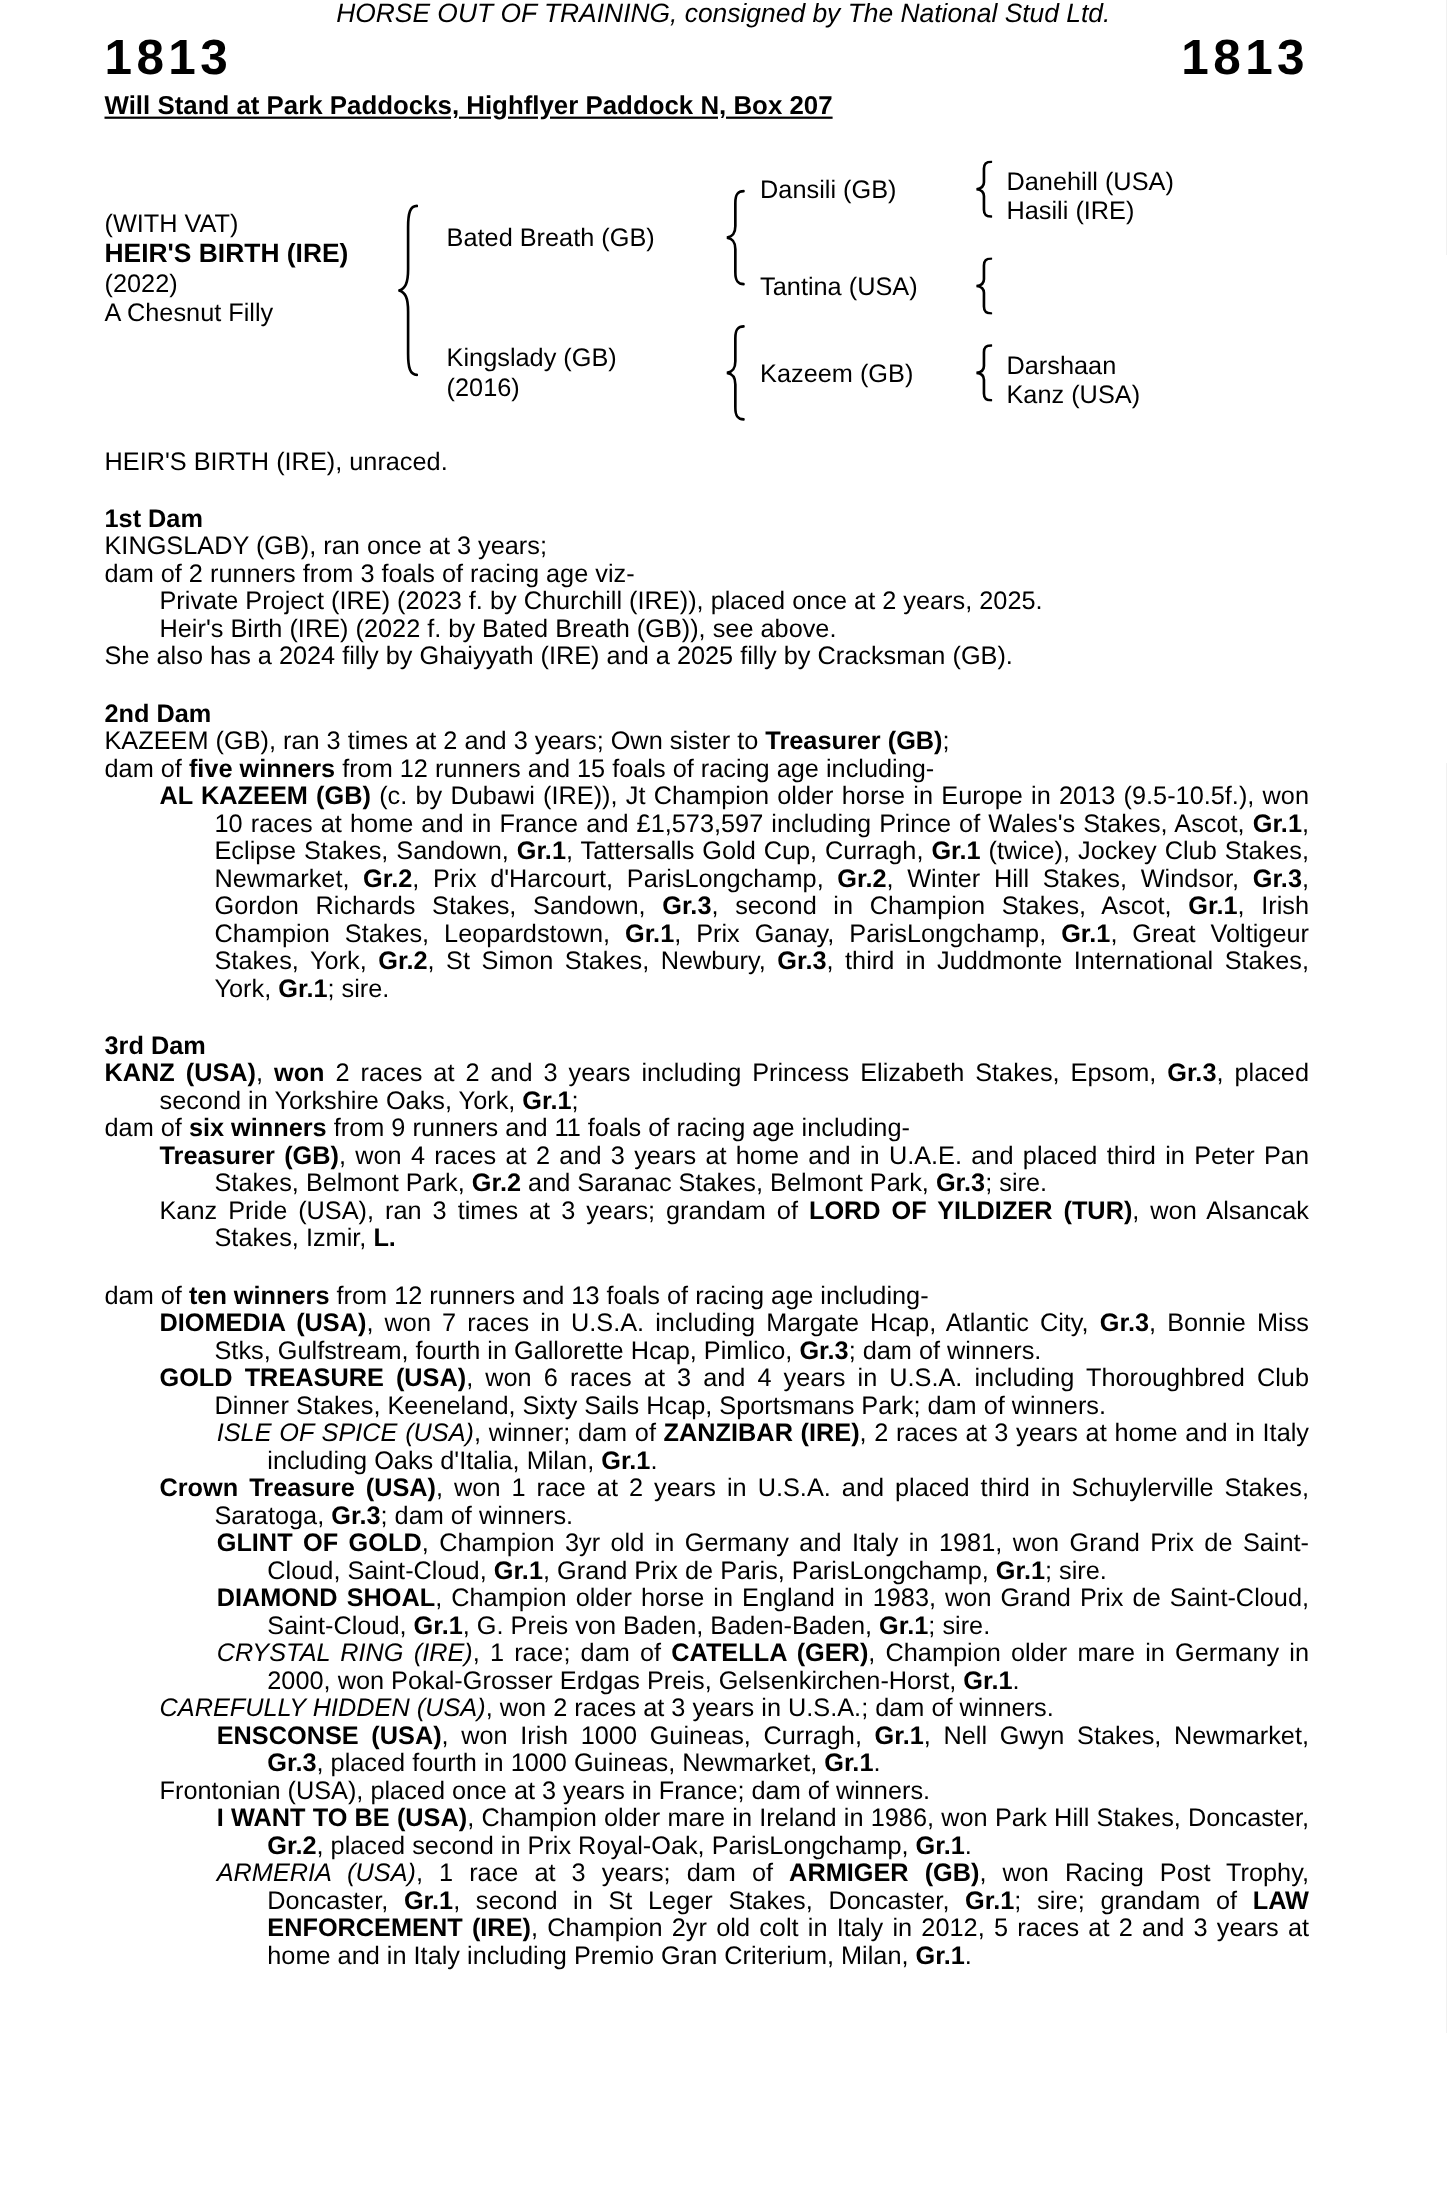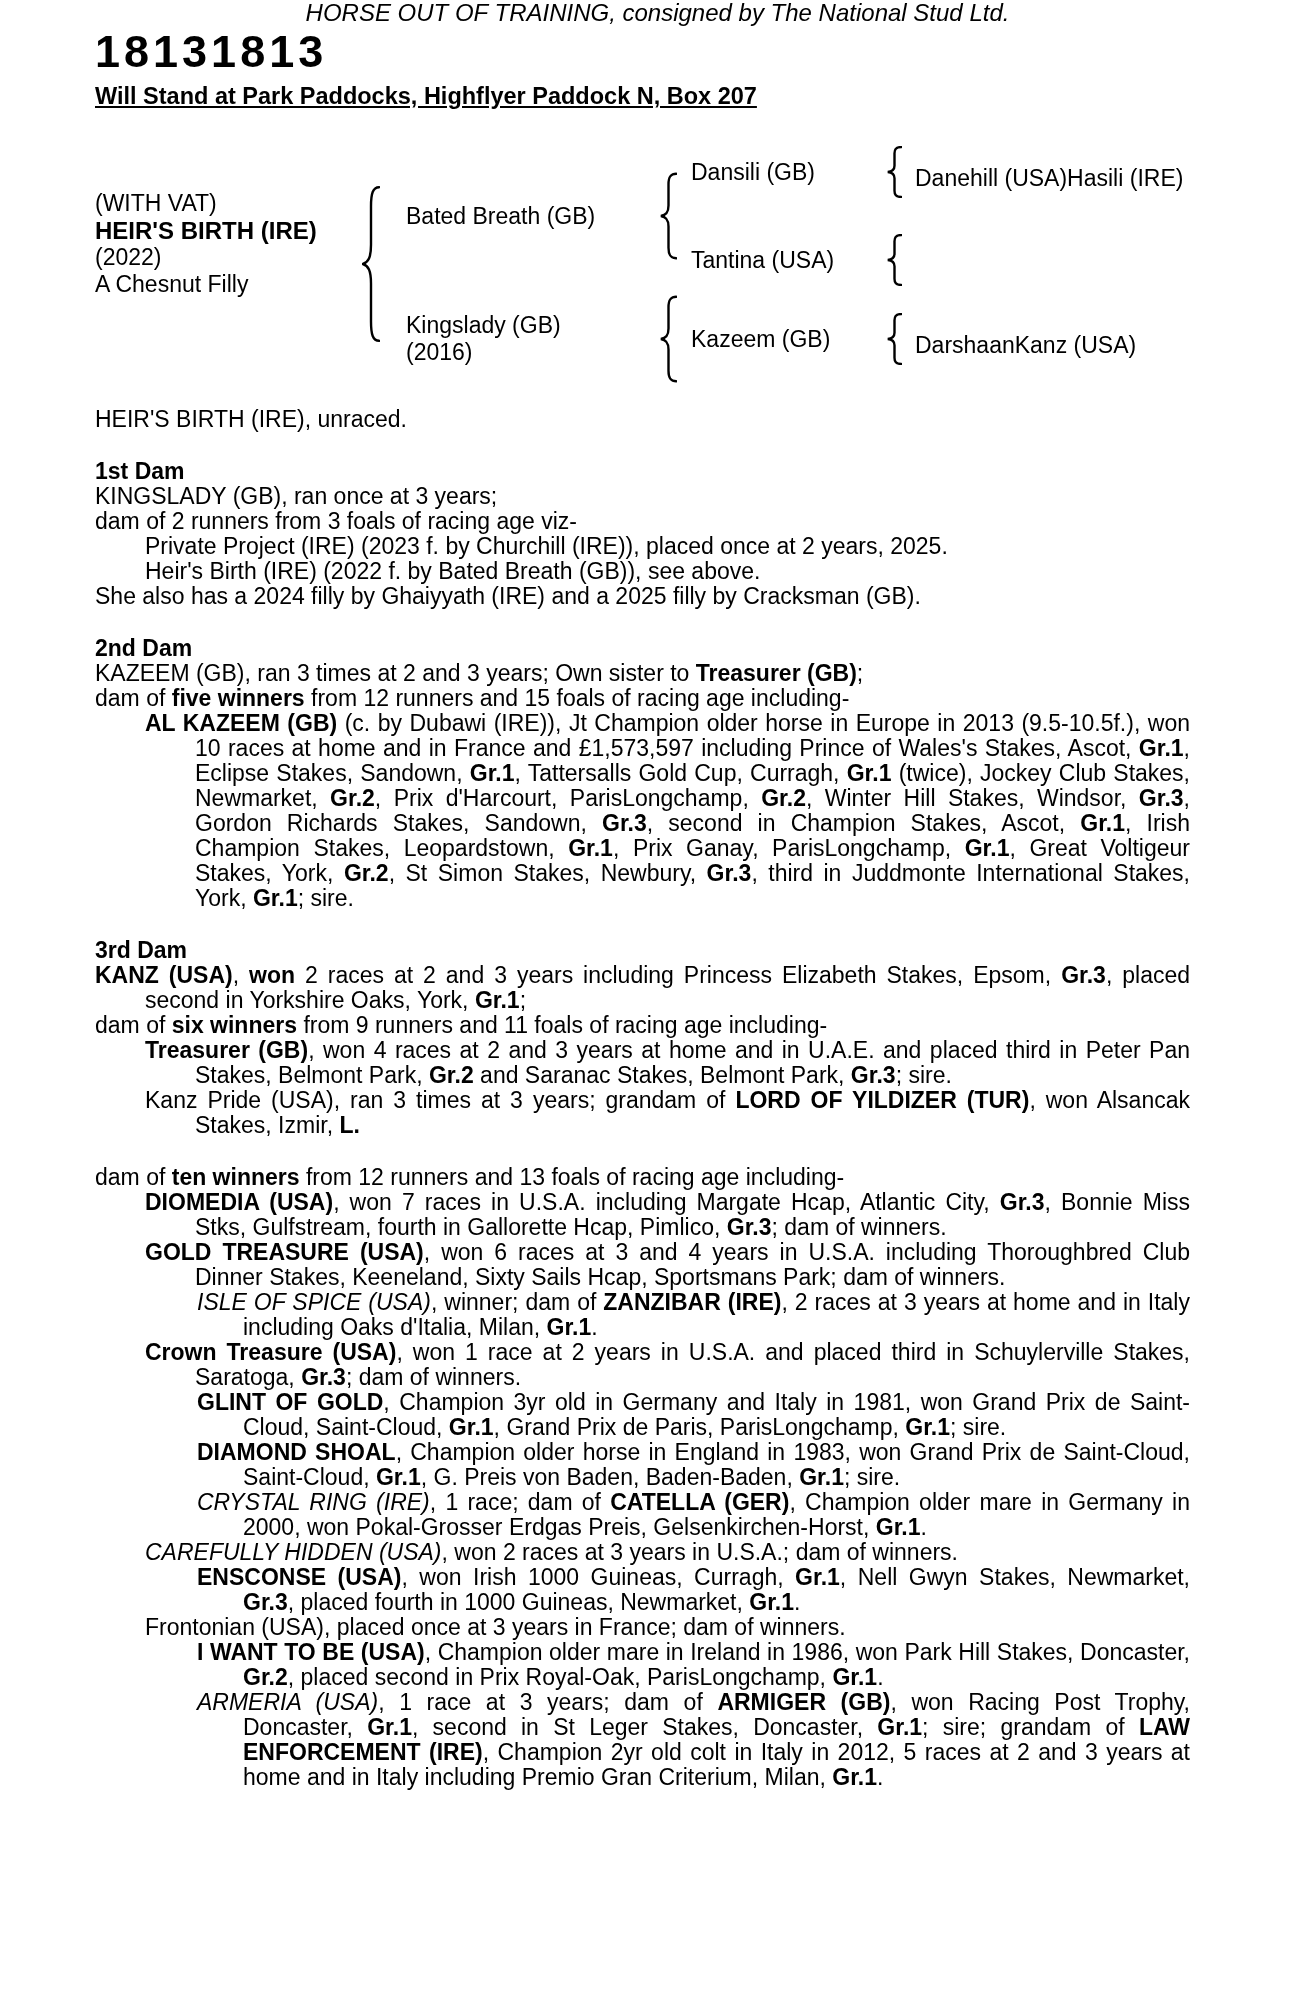--- a/index.html
+++ b/index.html
@@ -13,21 +13,21 @@
     overflow:hidden;
   }
   .consign {
     text-align:center;
     font-style:italic;
     font-size:24px;
     line-height:26px;
   }
   .content { margin-left:95px; margin-right:125px; }
   .lot-row {
-    display:flex; align-items:flex-start;
+    display:flex; justify-content:space-between; align-items:flex-start;
     margin-top:4px; line-height:1;
   }
   .lot {
     font-size:45px; font-weight:bold; letter-spacing:4px; line-height:44px;
   }
   .stand {
     margin-top:9px;
     font-weight:bold;
     font-size:23.5px;
     line-height:26px;
@@ -42,21 +42,21 @@
   .ped-subject { width:267px; position:relative; top:-20px; }
   .ped-subject div { line-height:27px; white-space:nowrap; }
   .ped-subject .subj-name { font-weight:bold; font-size:24px; }
   .gen2col { display:flex; flex-direction:column; row-gap:8px; }
   .ped-half { display:flex; align-items:center; }
   .g2cell { width:280px; padding-left:26px; box-sizing:border-box; }
   .g2cell div { white-space:nowrap; line-height:27px; }
   .g3col { display:flex; flex-direction:column; row-gap:4px;gap:34px; }
   .g3row { display:flex; align-items:center; height:54px; }
   .g3name { width:210px; padding-left:14px; box-sizing:border-box; white-space:nowrap; }
-  .g4col { padding-left:13px; display:flex; flex-direction:row; justify-content:center;margin-top:12px; }
+  .g4col { padding-left:13px; display:flex; flex-direction:column; justify-content:center;margin-top:12px; }
   .g4col div { line-height:26px; white-space:nowrap; }
   .brace { flex:none; display:block; }
   .brace path { stroke:#000; stroke-width:2.4; fill:none; stroke-linecap:round; }
   .brace-lg { width:18px; height:160px; }
   .brace-md { width:17px; height:88px; }
   .brace-sm { width:15px; height:52px; }
   
   .cat-body { margin-top:24px; font-size:23px; }
   .section { margin-top:27px; }
   .section:first-child { margin-top:0; }

